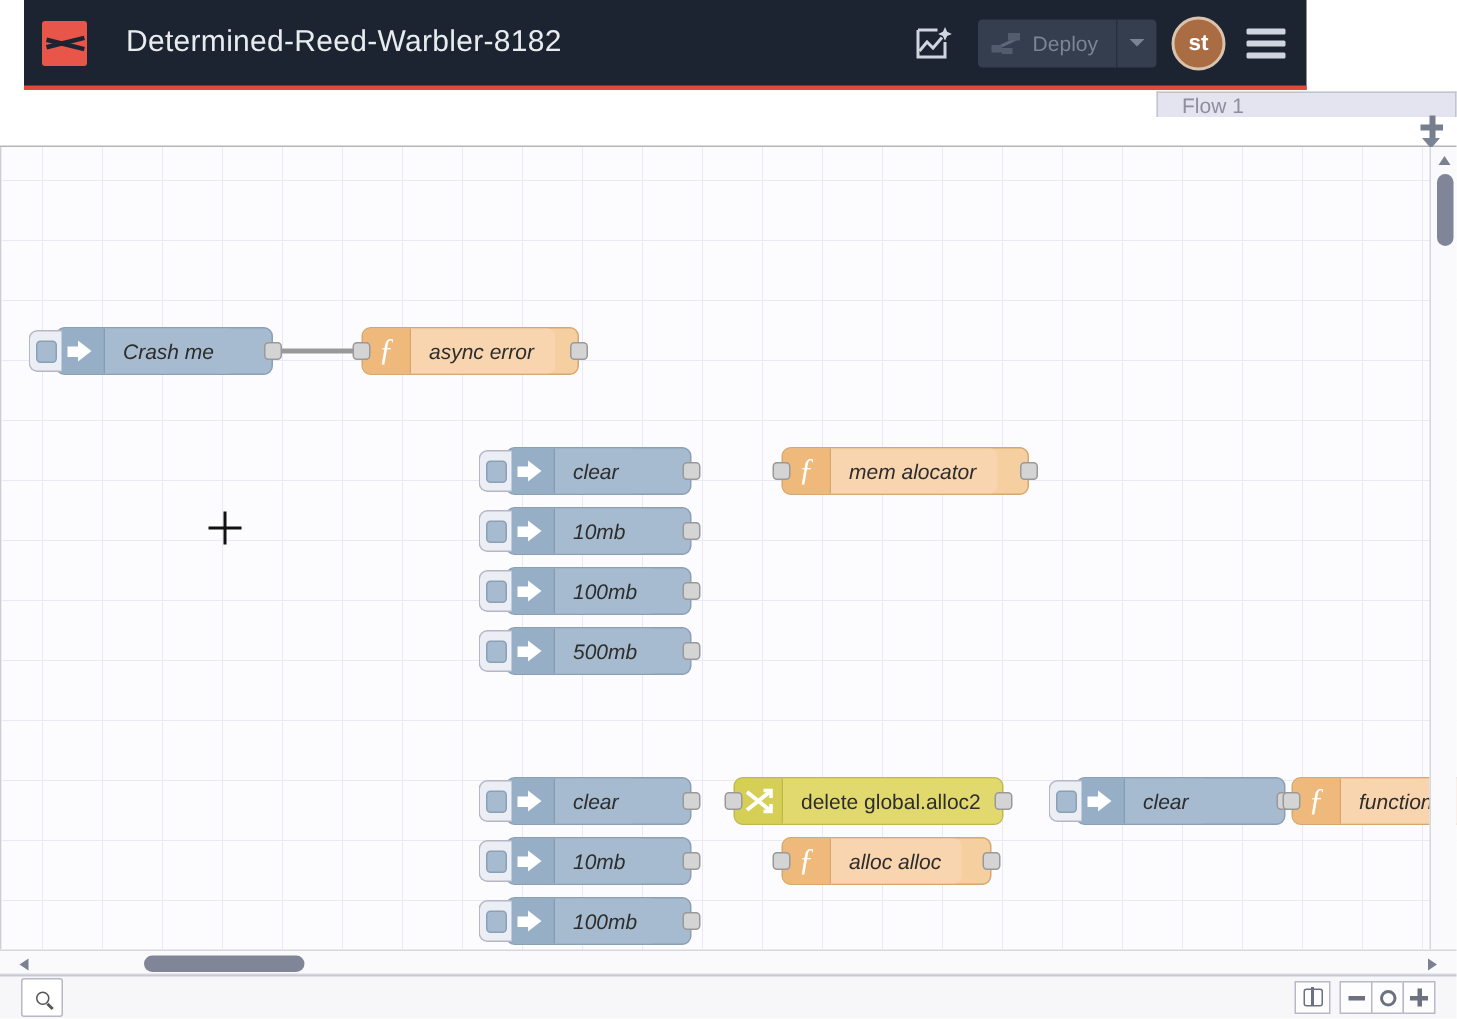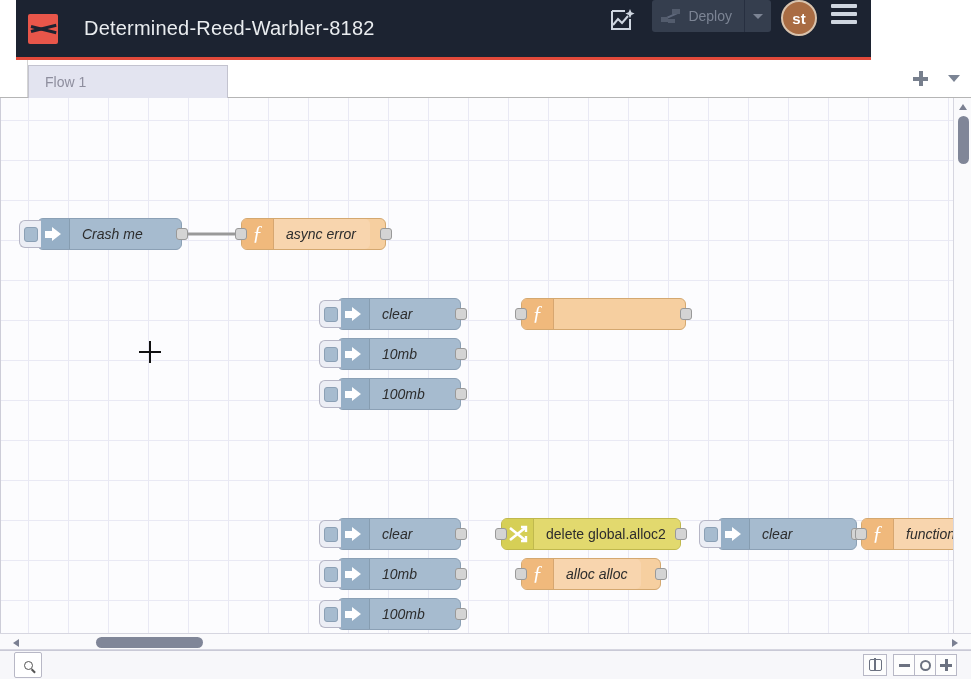--- a/index.html
+++ b/index.html
@@ -34,21 +34,21 @@
     content: ""; position: absolute;
     left: 3px; top: 16px; width: 26px; height: 3px;
     background: #1c2331;
     transform: rotate(-14deg); transform-origin: left center;
   }
   #app-title {
     color: #e9ecef; font-size: 20px; margin-left: 14px;
     white-space: nowrap; letter-spacing: .2px;
   }
   #header-right {
-    margin-left: auto; display: flex; 
+    margin-left: auto; display: flex; align-items: center;
     height: 100%; padding-right: 14px;
   }
   .hdr-icon-btn {
     width: 40px; height: 40px; margin-right: 6px;
     display: flex; align-items: center; justify-content: center;
     cursor: pointer;
   }
   #deploy-btn {
     display: flex; align-items: center;
     height: 32px; background: #3a4354; border-radius: 3px;
@@ -90,21 +90,21 @@
     display: block; height: 4px; background: #cfd6e0;
     border-radius: 1px; margin: 4px 0;
   }
 
   
   #tabbar {
     position: absolute; top: 60px; left: 0;
     width: 971px; height: 38px;
     background: #fff;
     border-bottom: 1px solid #b5b5b5;
-    display: flex; align-items: flex-end;
+    display: flex; align-items: flex-end; flex-direction: column;
   }
   #tabbar .spacer-l { width: 28px; height: 100%; border-right: 1px solid #d4d4d4; }
   .tab {
     height: 33px; display: flex; align-items: center;
     padding: 0 16px; font-size: 14px;
     border: 1px solid #c3c3cf; border-bottom: none;
     position: relative; top: 1px; white-space: nowrap;
   }
   .tab.inactive {
     background: #e3e4f0; color: #8e8e9e;
@@ -446,25 +446,36 @@
   <div class="node inject" style="left:336px; top:280px; width:124px;">
     <div class="inject-btn">
         <i></i>
       </div>
     <div class="ico">
         <span class="arrow-glyph"></span>
       </div>
     <div class="lbl">100mb</div>
     <div class="port out"></div>
   </div>
+  <div class="node inject" style="left:336px; top:320px; width:124px;">
+    <div class="inject-btn">
+        <i></i>
+      </div>
+    <div class="ico">
+        <span class="arrow-glyph"></span>
+      </div>
+    <div class="lbl">500mb</div>
+    <div class="port out"></div>
+  </div>
 
   <div class="node fn" style="left:520px; top:200px; width:165px;">
     <div class="ico">
         <span class="fn-glyph">ƒ</span>
       </div>
+    <div class="lbl">mem alocator</div>
     <div class="port in"></div>
     <div class="port out"></div>
   </div>
 
   <div class="node inject" style="left:336px; top:420px; width:124px;">
     <div class="inject-btn">
         <i></i>
       </div>
     <div class="ico">
         <span class="arrow-glyph"></span>
@@ -486,21 +497,21 @@
     <div class="inject-btn">
         <i></i>
       </div>
     <div class="ico">
         <span class="arrow-glyph"></span>
       </div>
     <div class="lbl">100mb</div>
     <div class="port out"></div>
   </div>
 
-  <div class="node change" style="left:500px; top:420px; width:180px;">
+  <div class="node change" style="left:488px; top:420px; width:180px;">
     <div class="ico">
       <svg width="20" height="18" viewBox="0 0 20 18">
         <path d="M2 3 L17 15 M2 15 L17 3" stroke="#fff" stroke-width="2.6" fill="none"></path>
         <path d="M13 2 h5 v5" stroke="#fff" stroke-width="2.4" fill="none"></path>
         <path d="M13 16 h5 v-5" stroke="#fff" stroke-width="2.4" fill="none"></path>
       </svg>
     </div>
     <div class="lbl">delete global.alloc2</div>
     <div class="port in"></div>
     <div class="port out"></div>

